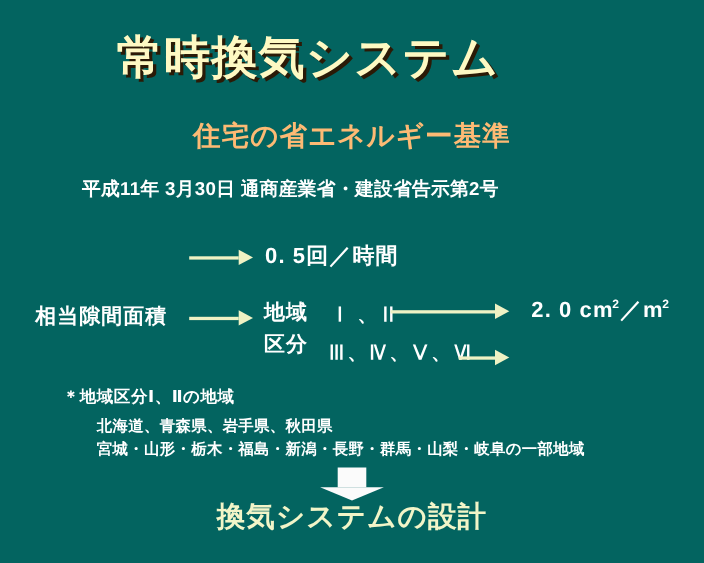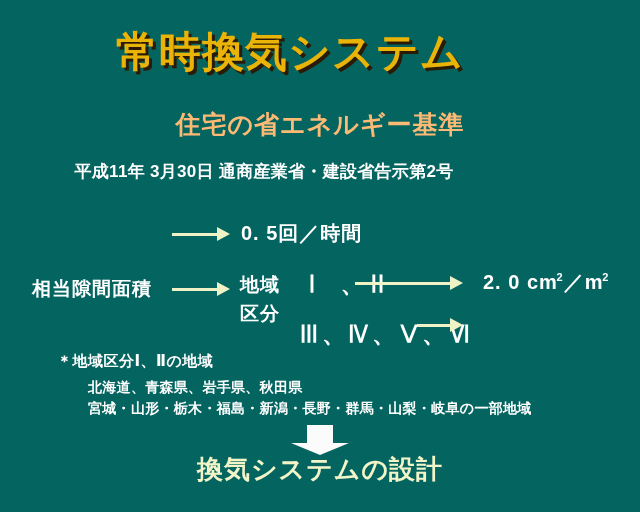--- a/index.html
+++ b/index.html
@@ -24,24 +24,23 @@
   .title {
     position: absolute;
     left: 0;
     top: 26px;
     width: 560px;
     text-align: center;
     font-size: 42px;
     line-height: 52px;
     font-weight: bold;
     letter-spacing: 1px;
-    color: #eab308;
+    color: #fef9c3;
     text-shadow: 3px 3px 0 #2b1a06;
     white-space: nowrap;
-    padding-left: 10px;
   }
 
   
   .subtitle {
     position: absolute;
     left: 0;
     top: 108px;
     width: 640px;
     text-align: center;
     font-size: 25px;
@@ -79,24 +78,24 @@
     font-size: 19px;
     line-height: 24px;
     letter-spacing: 1px;
   }
   .row-value {
     font-size: 20px;
     line-height: 24px;
     letter-spacing: 1px;
   }
   .roman {
-    font-size: 24px;
-    line-height: 24px;
-    letter-spacing: 1px;
-    font-family: Liberation Mono, monospace;
+    font-size: 18px;
+    line-height: 24px;
+    letter-spacing: 1px;
+    font-family: Liberation Sans, sans-serif;
   }
 
   
   .arrow {
     position: absolute;
     height: 14px;
   }
   .arrow .shaft {
     position: absolute;
     left: 0;
@@ -208,21 +207,21 @@
 
   <div class="abs roman" style="left:300px; top:274px;">Ⅰ 、Ⅱ</div>
 
   <div class="arrow" style="left:355px; top:276px; width:108px;">
     <span class="shaft" style="width:95px;"></span>
     <span class="head"></span>
   </div>
 
   <div class="abs row-value unit" style="left:483px; top:270px;"><span>2. 0 cm</span><sup>2</sup><span>／m</span><sup>2</sup></div>
 
-  <div class="abs roman" style="left:297px; top:324px;">Ⅲ、Ⅳ、Ⅴ、Ⅵ</div>
+  <div class="abs roman" style="left:297px; top:308px;">Ⅲ、Ⅳ、Ⅴ、Ⅵ</div>
 
   <div class="arrow" style="left:417px; top:318px; width:46px;">
     <span class="shaft" style="width:33px;"></span>
     <span class="head"></span>
   </div>
 
 
   <div class="abs note-head" style="left:57px; top:350px;">＊地域区分Ⅰ、Ⅱの地域</div>
 
   <div class="abs note-line" style="left:88px; top:377px;">北海道、青森県、岩手県、秋田県</div>

